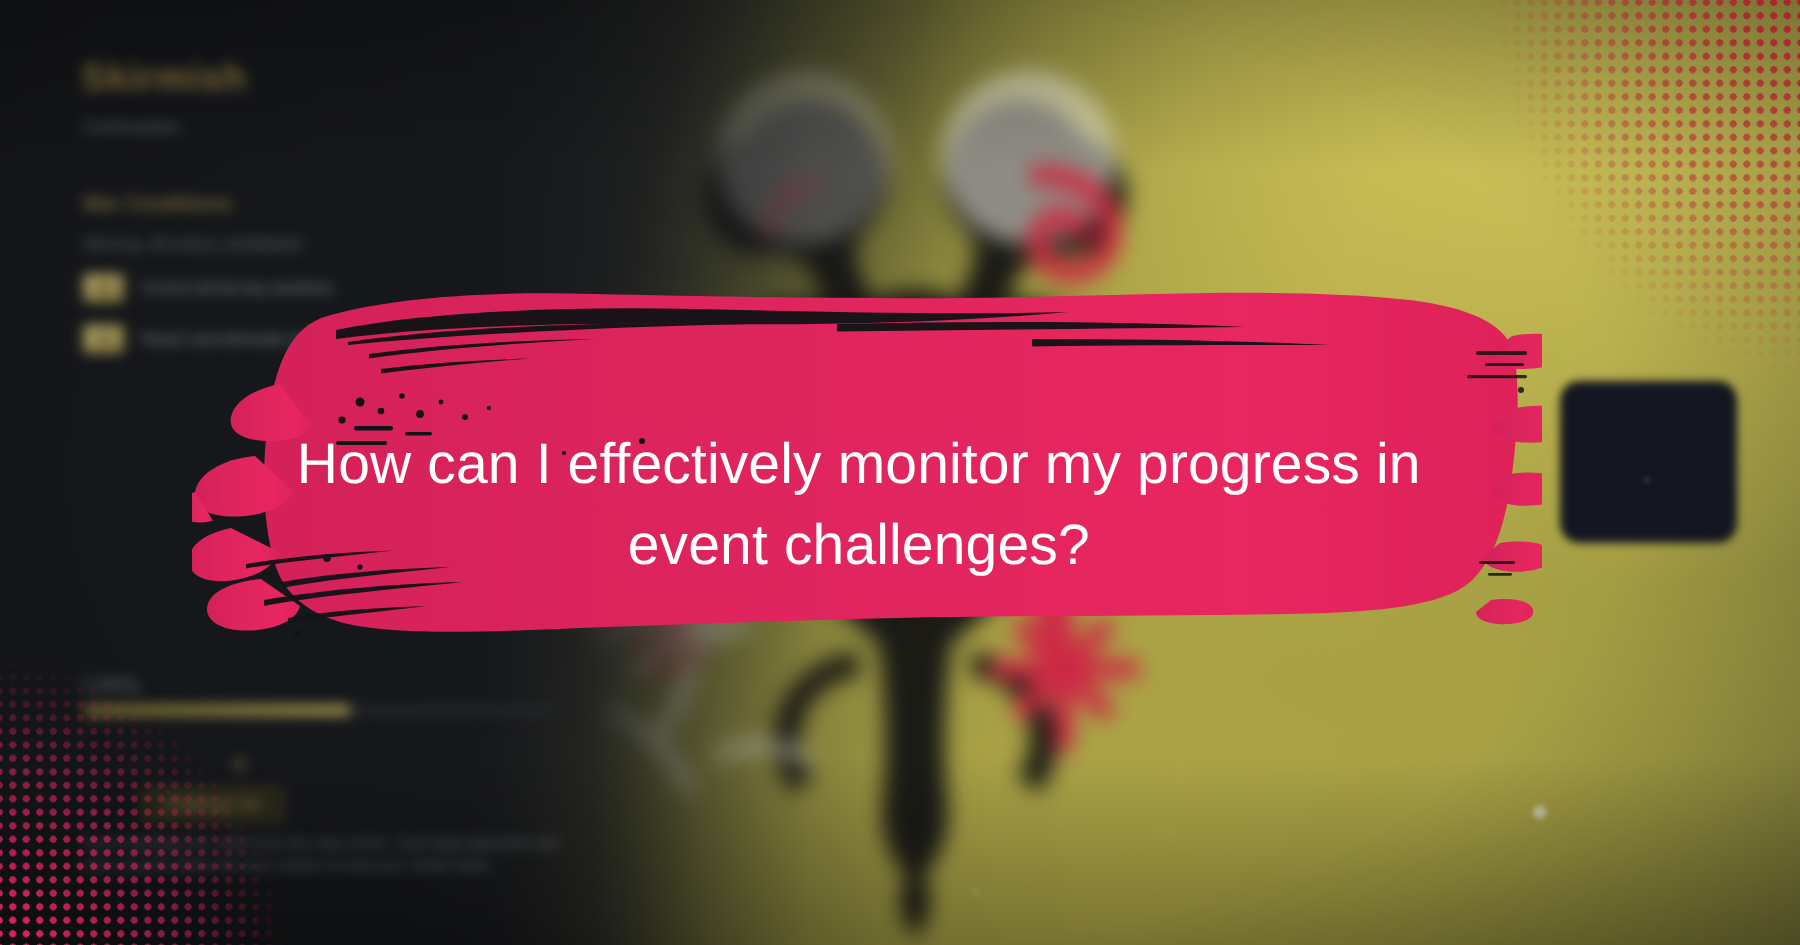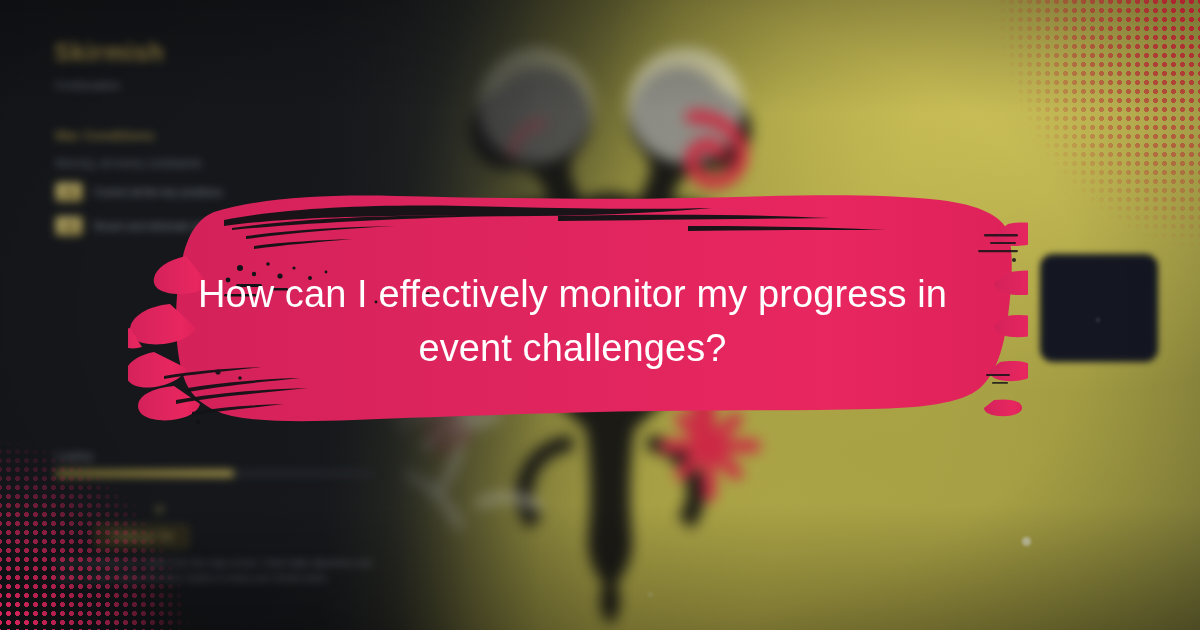--- a/index.html
+++ b/index.html
@@ -184,21 +184,21 @@
   #brush-wrap {
     position: absolute;
     left: 128px; top: 176px;
     width: 900px; height: 270px;
   }
   #brush-svg { display: block; width: 100%; height: 100%; }
 
   
   #headline {
     position: absolute;
-    left: 150px; top: 268px;
+    left: 150px; top: 284px;
     width: 845px;
     text-align: center;
     color: #ffffff;
     font-size: 38px;
     line-height: 1.42;
     font-weight: 400;
     letter-spacing: .1px;
     text-rendering: optimizeLegibility;
   }
 </style>

